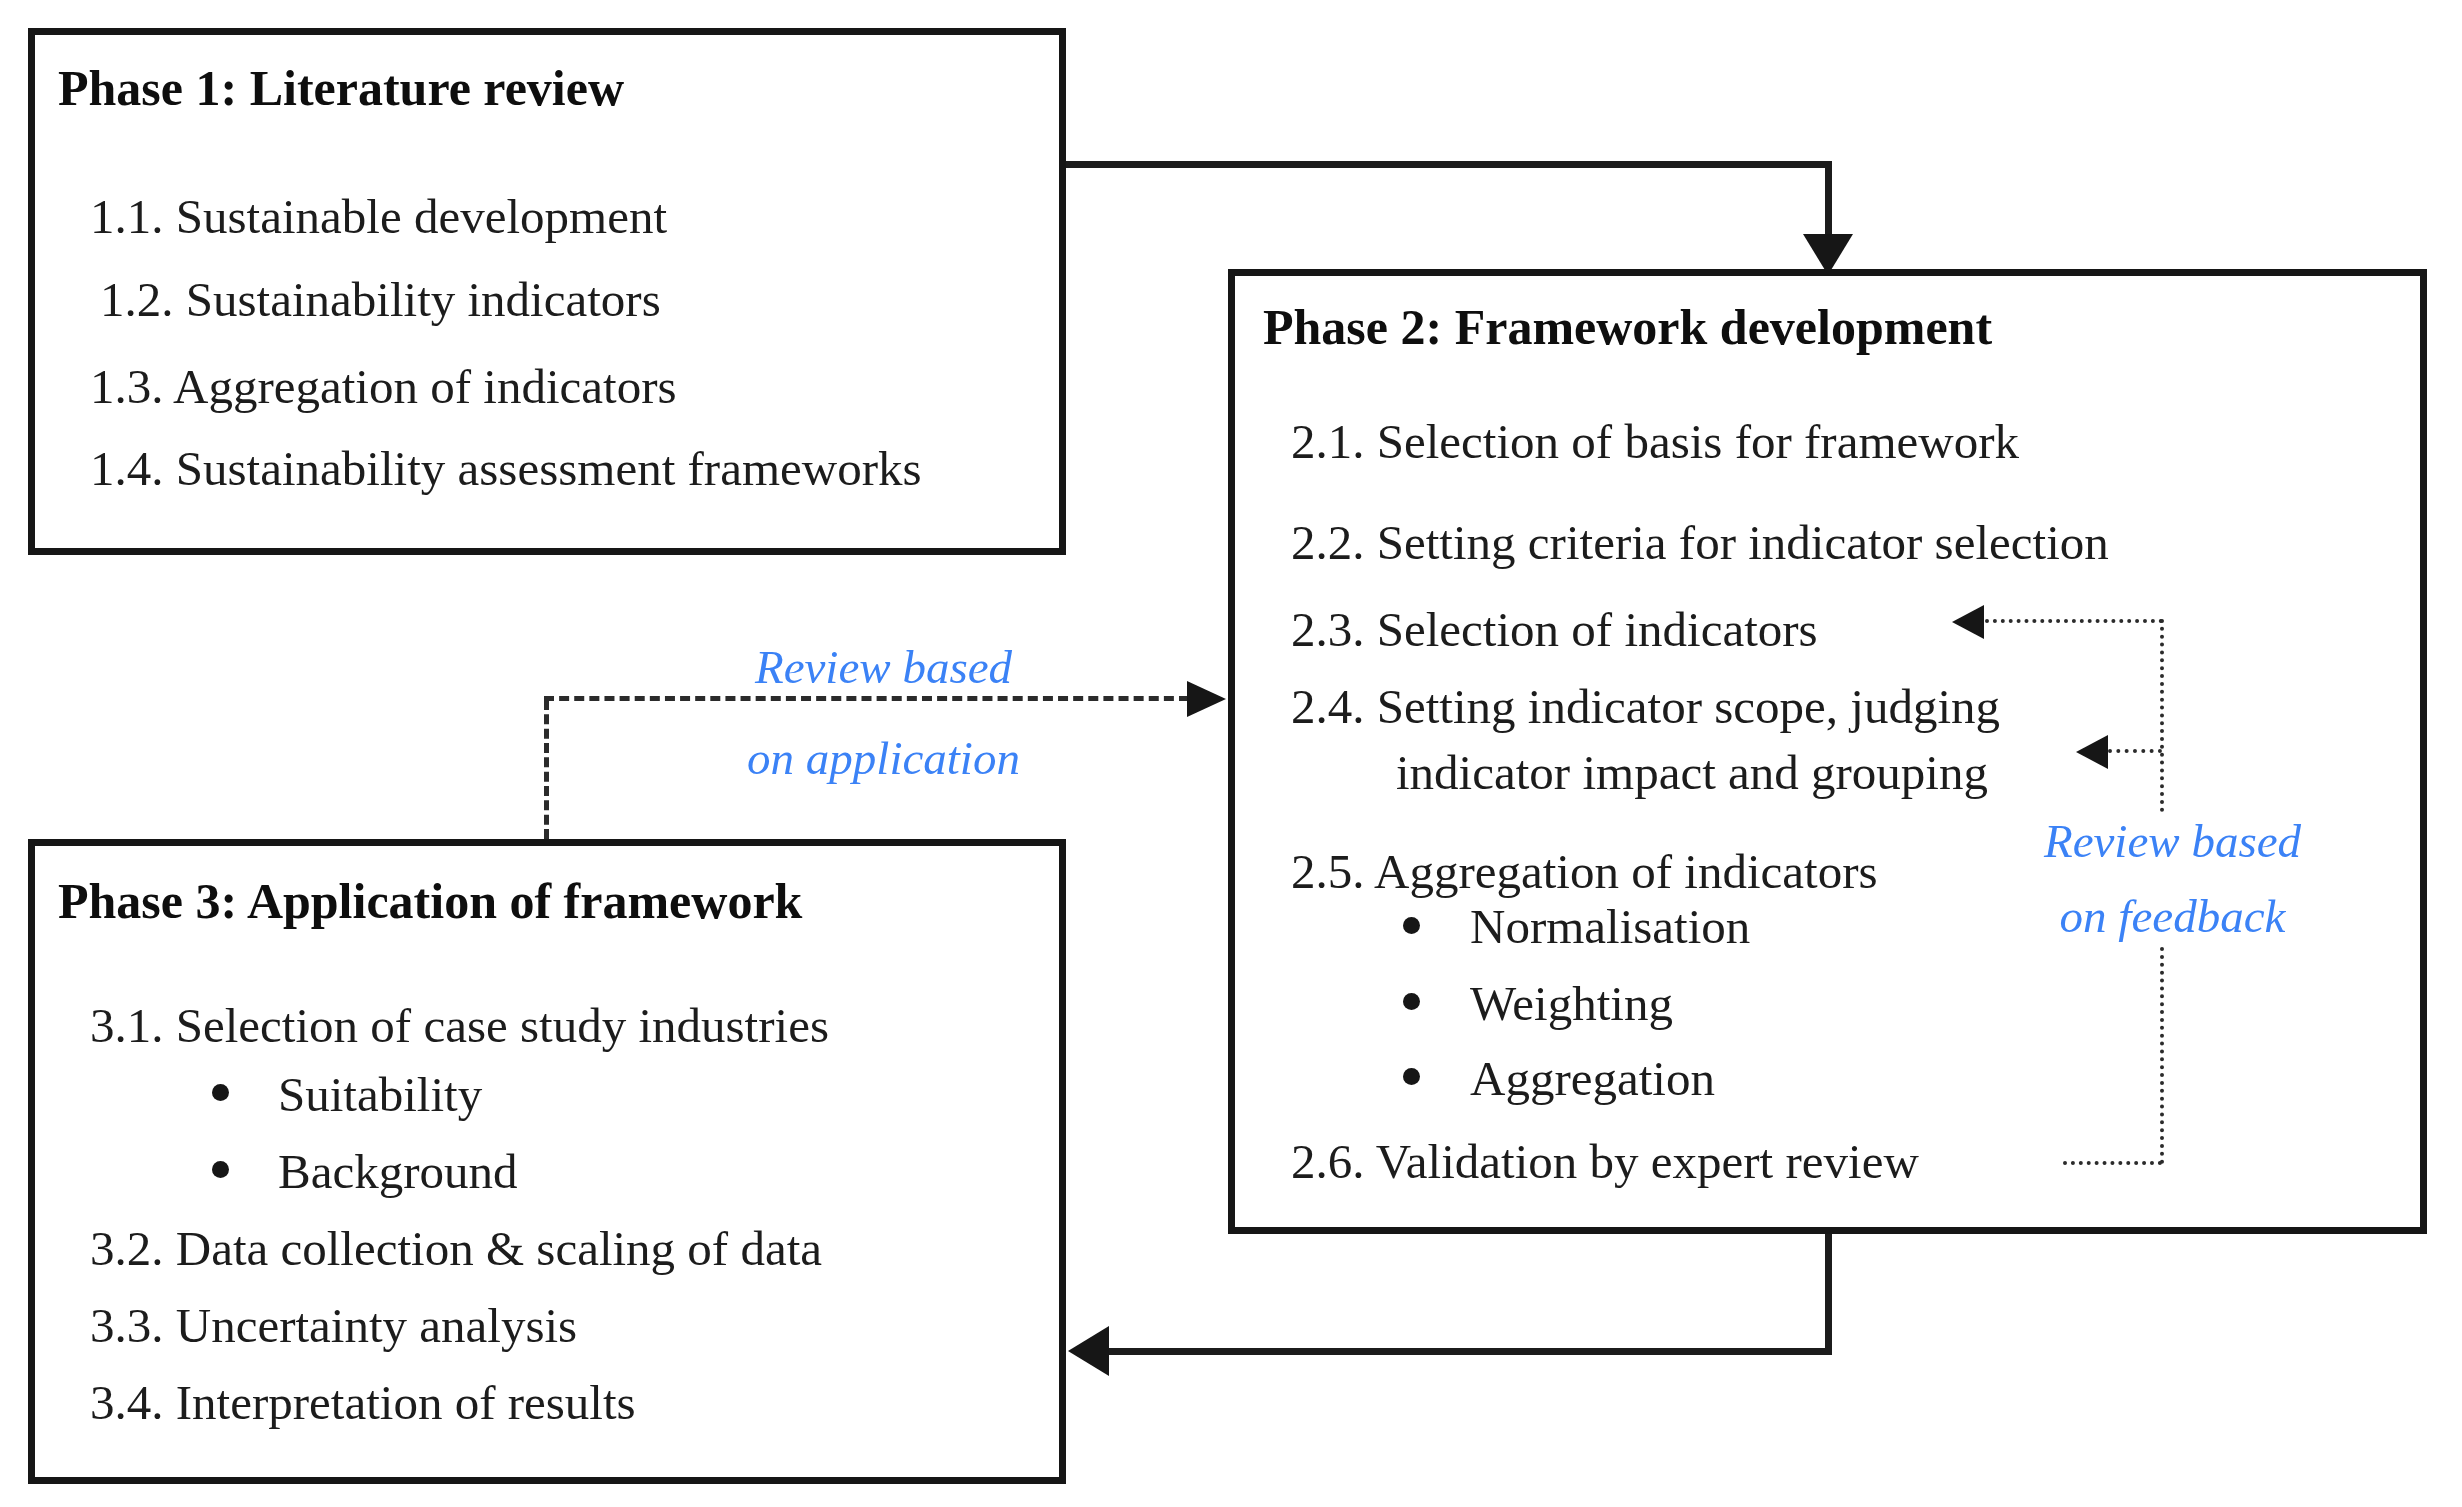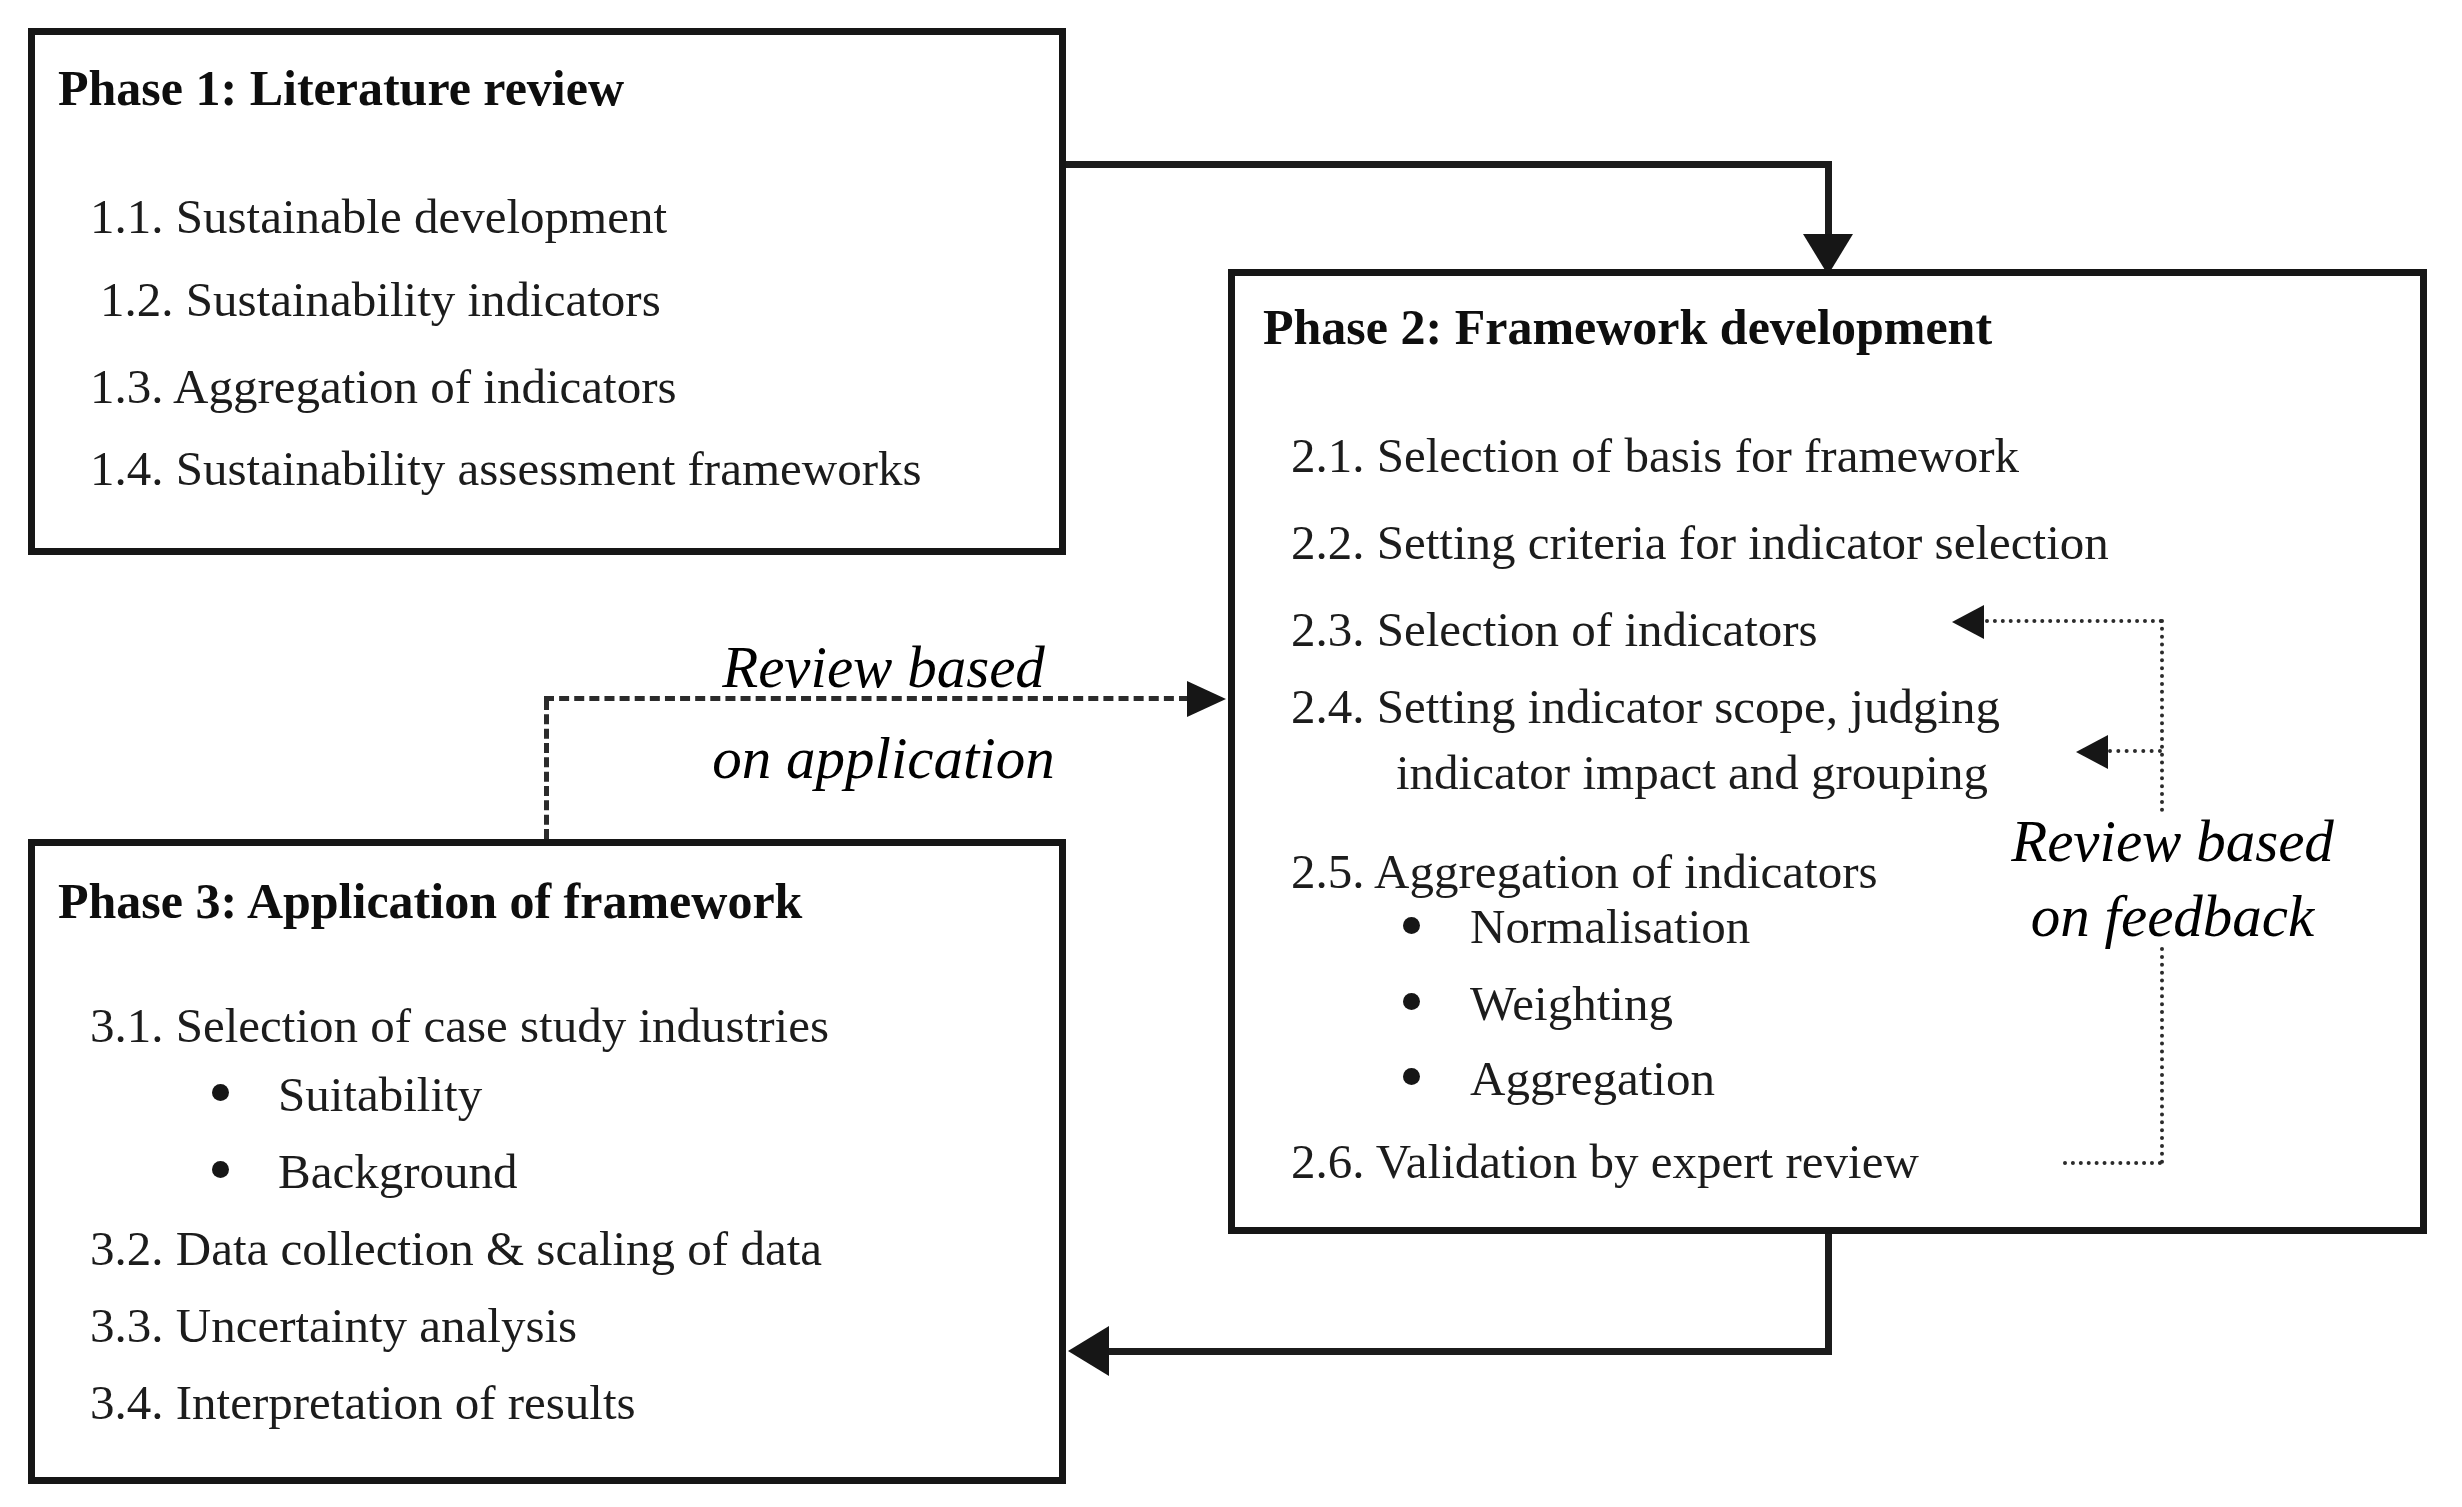--- a/index.html
+++ b/index.html
@@ -17,38 +17,38 @@
   .dash-h{position:absolute;height:0;border-top:5.7px dashed #2b2b2b;}
   .dash-v{position:absolute;width:0;border-left:5.7px dashed #2b2b2b;}
   .dot-h{position:absolute;height:0;border-top:4.9px dotted #2b2b2b;}
   .dot-v{position:absolute;width:0;border-left:4.9px dotted #2b2b2b;}
   
   .ah{position:absolute;width:0;height:0;}
   .ah-down{border-left:25px solid transparent;border-right:25px solid transparent;border-top:41px solid #161616;}
   .ah-left{border-top:25px solid transparent;border-bottom:25px solid transparent;border-right:41px solid #161616;}
   .ah-right{border-top:18.6px solid transparent;border-bottom:18.6px solid transparent;border-left:39px solid #161616;}
   .ah-left-sm{border-top:17px solid transparent;border-bottom:17px solid transparent;border-right:32px solid #161616;}
-  .note{position:absolute;font-style:italic;font-size:59px;line-height:52px;text-align:center;white-space:nowrap;color:#000000;}
+  .note{position:absolute;font-style:italic;font-size:47px;line-height:52px;text-align:center;white-space:nowrap;color:#3b82f6;}
 </style>
 </head>
 <body>
 
 <div class="canvas">
 
   <section class="box" style="left:28px;top:28px;width:1038px;height:527px;">
     <div class="txt title" style="left:23px;top:26px;">Phase 1: Literature review</div>
     <div class="txt" style="left:55px;top:155px;">1.1. Sustainable development</div>
     <div class="txt" style="left:65px;top:238px;">1.2. Sustainability indicators</div>
     <div class="txt" style="left:55px;top:325px;">1.3. Aggregation of indicators</div>
     <div class="txt" style="left:55px;top:407px;">1.4. Sustainability assessment frameworks</div>
   </section>
 
   <section class="box" style="left:1228px;top:269px;width:1199px;height:965px;">
     <div class="txt title" style="left:28px;top:24px;">Phase 2: Framework development</div>
-    <div class="txt" style="left:56px;top:153px;">2.1. Selection of basis for framework</div>
+    <div class="txt" style="left:56px;top:139px;">2.1. Selection of basis for framework</div>
     <div class="txt" style="left:56px;top:240px;">2.2. Setting criteria for indicator selection</div>
     <div class="txt" style="left:56px;top:327px;">2.3. Selection of indicators</div>
     <div class="txt" style="left:56px;top:404px;">2.4. Setting indicator scope, judging</div>
     <div class="txt" style="left:161px;top:470px;text-align:center;">indicator impact and grouping</div>
     <div class="txt" style="left:56px;top:557px;margin-top:12px;">2.5. Aggregation of indicators</div>
 
     <span class="dot" style="left:168px;top:641px;"></span>
     <div class="txt" style="left:235px;top:624px;">Normalisation</div>
     <span class="dot" style="left:168px;top:717px;"></span>
     <div class="txt" style="left:235px;top:701px;">Weighting</div>

